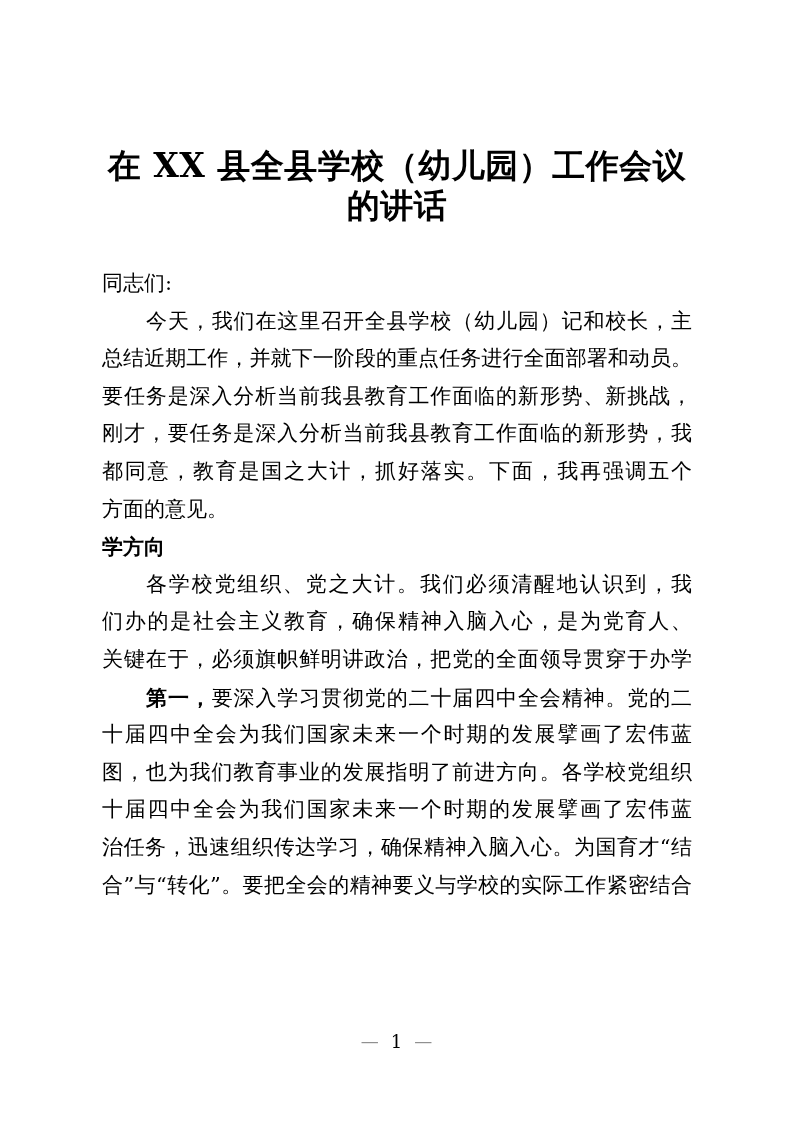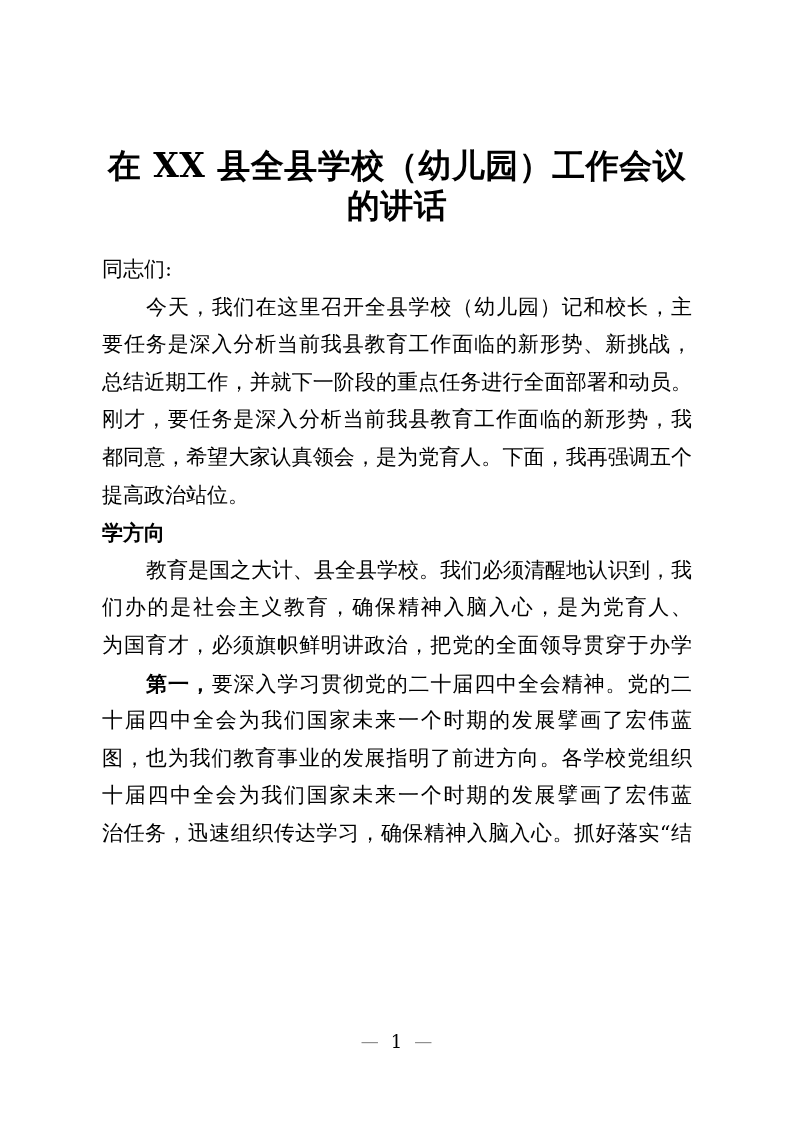--- a/index.html
+++ b/index.html
@@ -21,21 +21,21 @@
   .doc-title {
     margin-top: 146px;
     font-size: 33px;
     line-height: 40px;
     font-weight: bold;
     text-align: center;
     letter-spacing: 0.5px;
   }
   .title-line { height: 40px; overflow: hidden; }
   .doc-body {
-    margin-top: 25px;
+    margin-top: 39px;
     font-size: 21px;
     line-height: 37.6px;
   }
   .line { height: 37.6px; overflow: hidden; text-align: left; }
   .line.indent { text-indent: 44px; }
   .line.justify { text-align: justify; text-align-last: justify; }
   .bold { font-weight: bold; }
   .page-footer {
     position: absolute;
     top: 1031px;
@@ -53,30 +53,31 @@
 
 <div class="page">
   <div class="content">
     <div class="doc-title">
       <div class="title-line">在 XX 县全县学校（幼儿园）工作会议上</div>
       <div class="title-line">的讲话</div>
     </div>
     <div class="doc-body">
         <div class="line"><span>同志们:</span></div>
         <div class="line indent justify"><span>今天，我们在这里召开全县学校（幼儿园）记和校长，主</span></div>
+        <div class="line justify"><span>总结近期工作，并就下一阶段的重点任务进行全面部署和动员。</span></div>
         <div class="line justify"><span>要任务是深入分析当前我县教育工作面临的新形势、新挑战，</span></div>
-        <div class="line justify"><span>总结近期工作，并就下一阶段的重点任务进行全面部署和动员。</span></div>
         <div class="line justify"><span>刚才，要任务是深入分析当前我县教育工作面临的新形势，我</span></div>
-        <div class="line justify"><span>都同意，希望大家认真领会，是为党育人。下面，我再强调五个</span></div>
-        <div class="line"><span>提高政治站位。</span></div>
+        <div class="line justify"><span>都同意，教育是国之大计，抓好落实。下面，我再强调五个</span></div>
+        <div class="line"><span>方面的意见。</span></div>
         <div class="line"><span class="bold">学方向</span></div>
-        <div class="line indent justify"><span>教育是国之大计、县全县学校。我们必须清醒地认识到，我</span></div>
+        <div class="line indent justify"><span>各学校党组织、党之大计。我们必须清醒地认识到，我</span></div>
         <div class="line justify"><span>们办的是社会主义教育，确保精神入脑入心，是为党育人、</span></div>
-        <div class="line justify"><span>为国育才，必须旗帜鲜明讲政治，把党的全面领导贯穿于办学</span></div>
+        <div class="line justify"><span>关键在于，必须旗帜鲜明讲政治，把党的全面领导贯穿于办学</span></div>
         <div class="line indent justify"><span class="bold">第一，</span><span>要深入学习贯彻党的二十届四中全会精神。党的二</span></div>
         <div class="line justify"><span>十届四中全会为我们国家未来一个时期的发展擘画了宏伟蓝</span></div>
         <div class="line justify"><span>图，也为我们教育事业的发展指明了前进方向。各学校党组织</span></div>
         <div class="line justify"><span>十届四中全会为我们国家未来一个时期的发展擘画了宏伟蓝</span></div>
-        <div class="line justify"><span>治任务，迅速组织传达学习，确保精神入脑入心。抓好落实“结</span></div>
+        <div class="line justify"><span>治任务，迅速组织传达学习，确保精神入脑入心。为国育才“结</span></div>
+        <div class="line justify"><span>合”与“转化”。要把全会的精神要义与学校的实际工作紧密结合</span></div>
       </div>
   </div>
   <div class="page-footer"><span class="footer-dash">—</span><span class="footer-num">1</span><span class="footer-dash">—</span></div>
 </div>
 
 </body></html>

